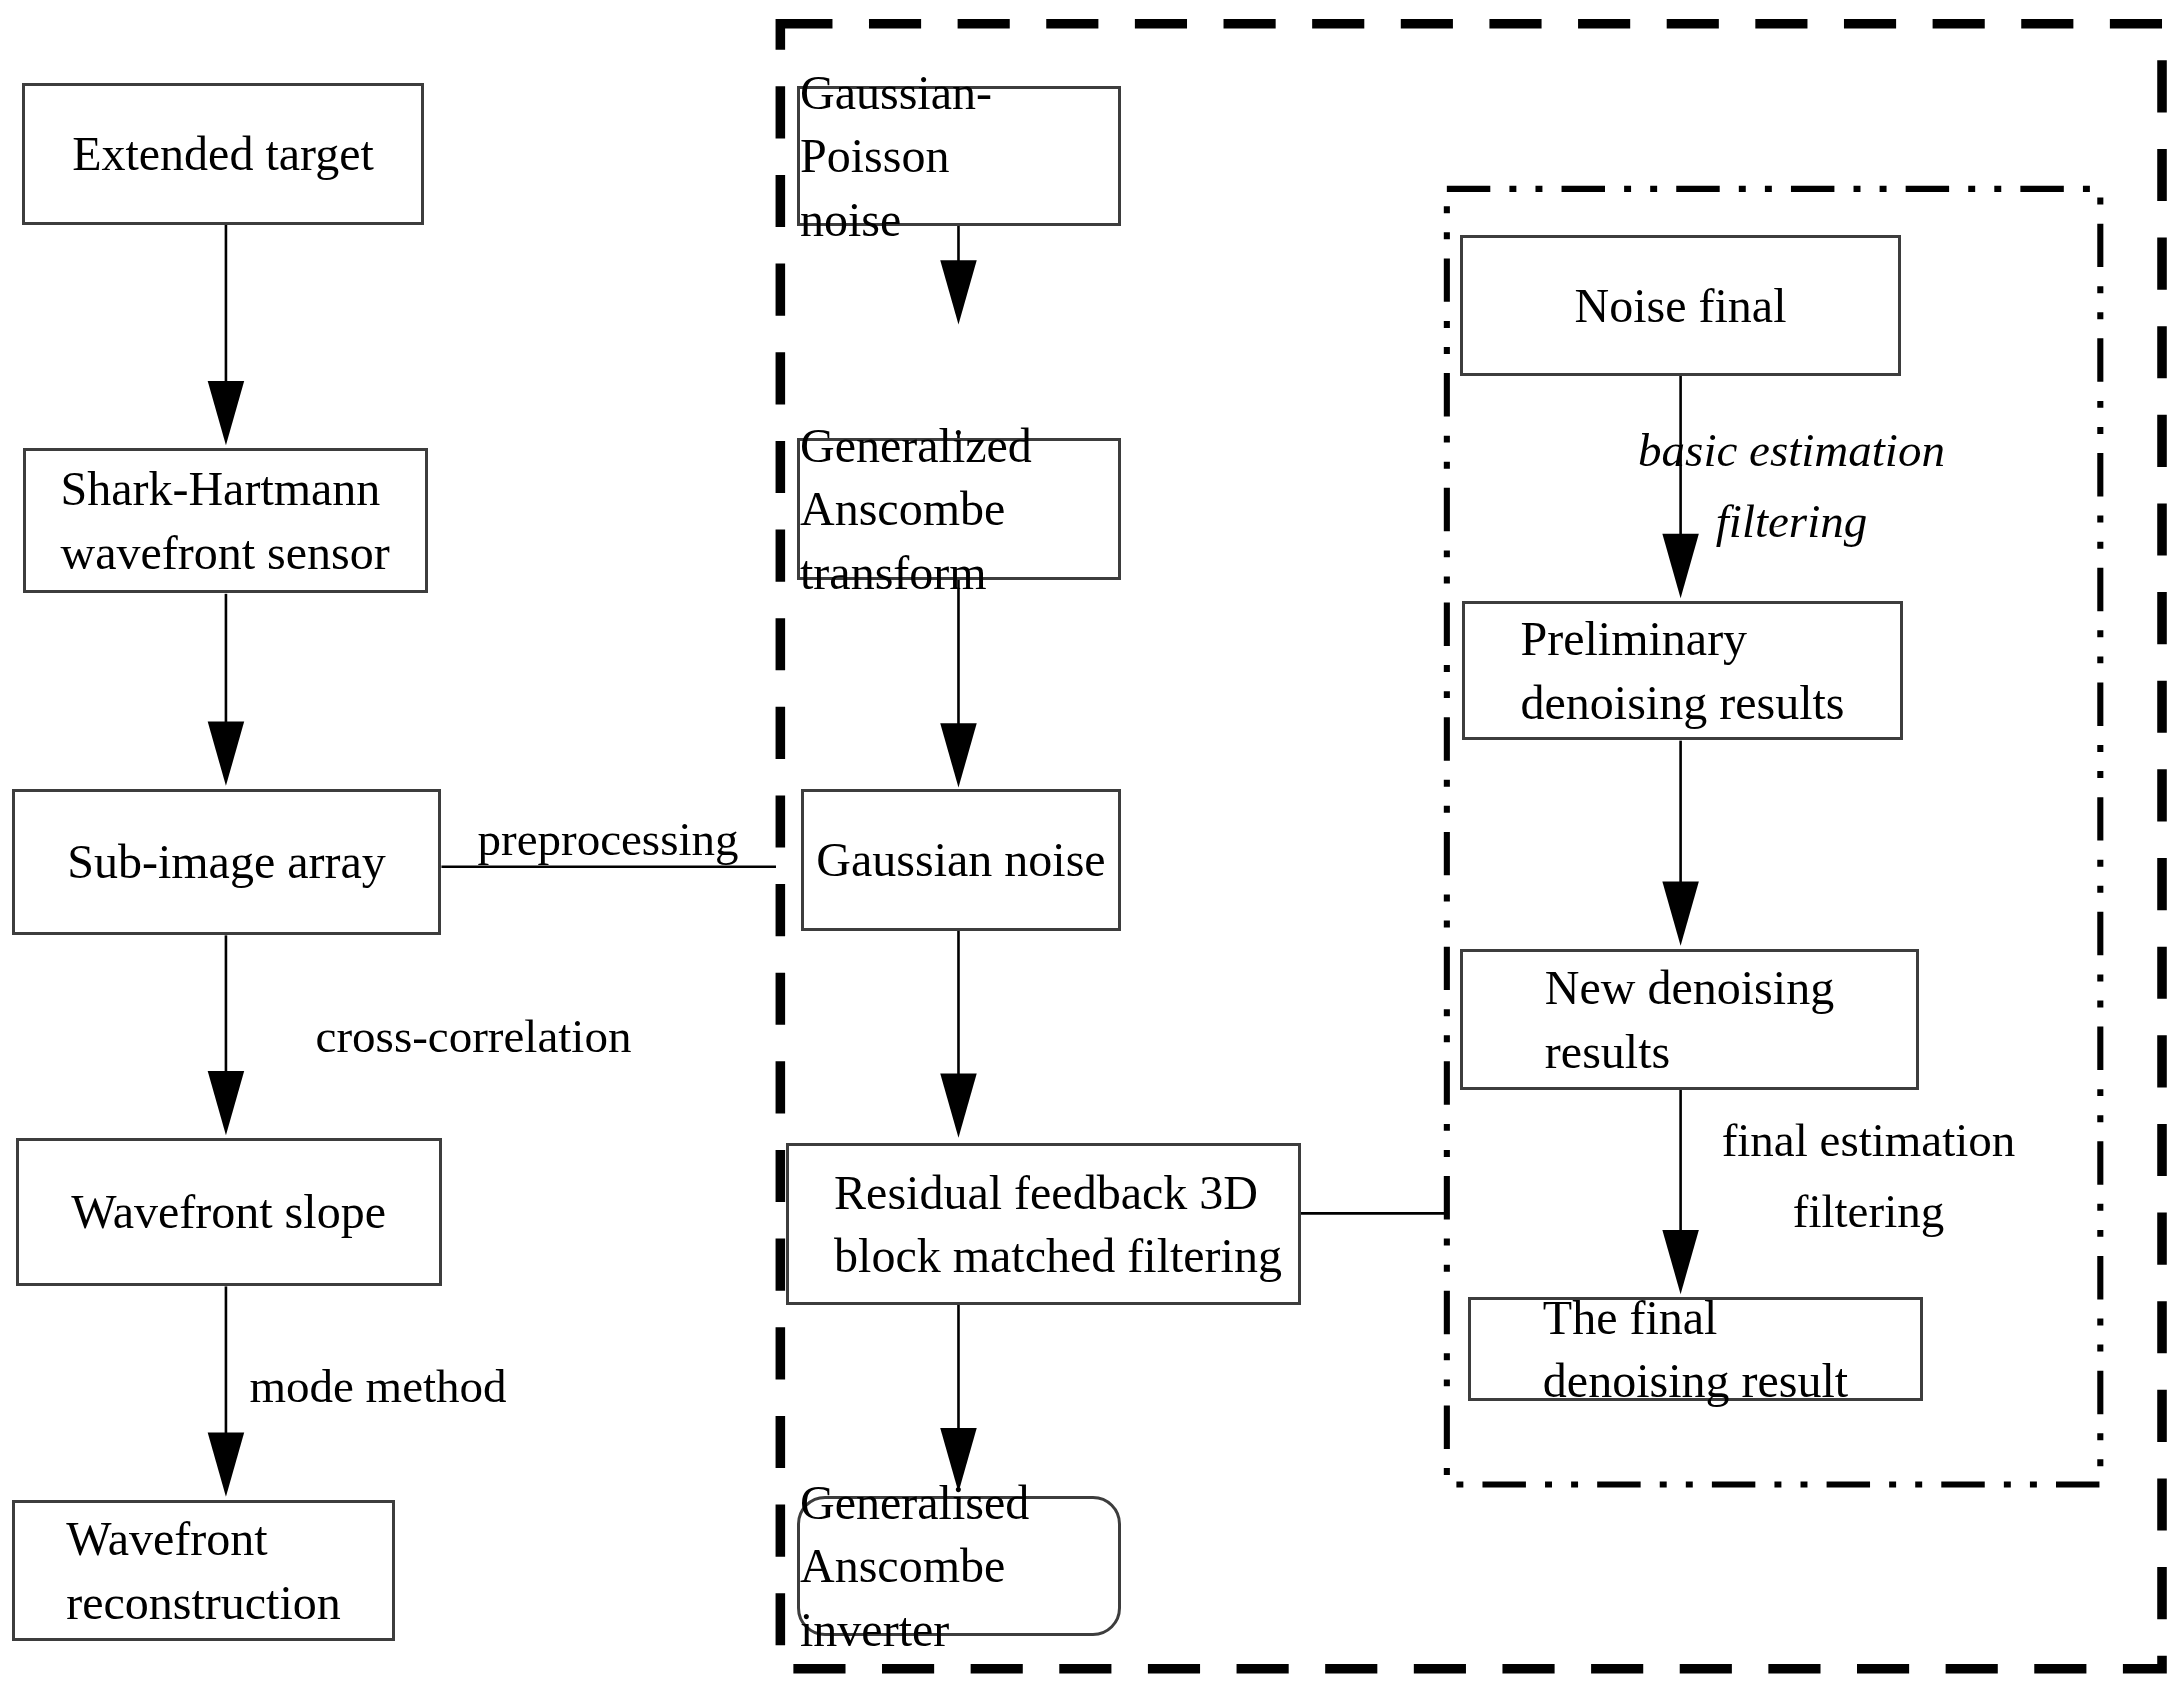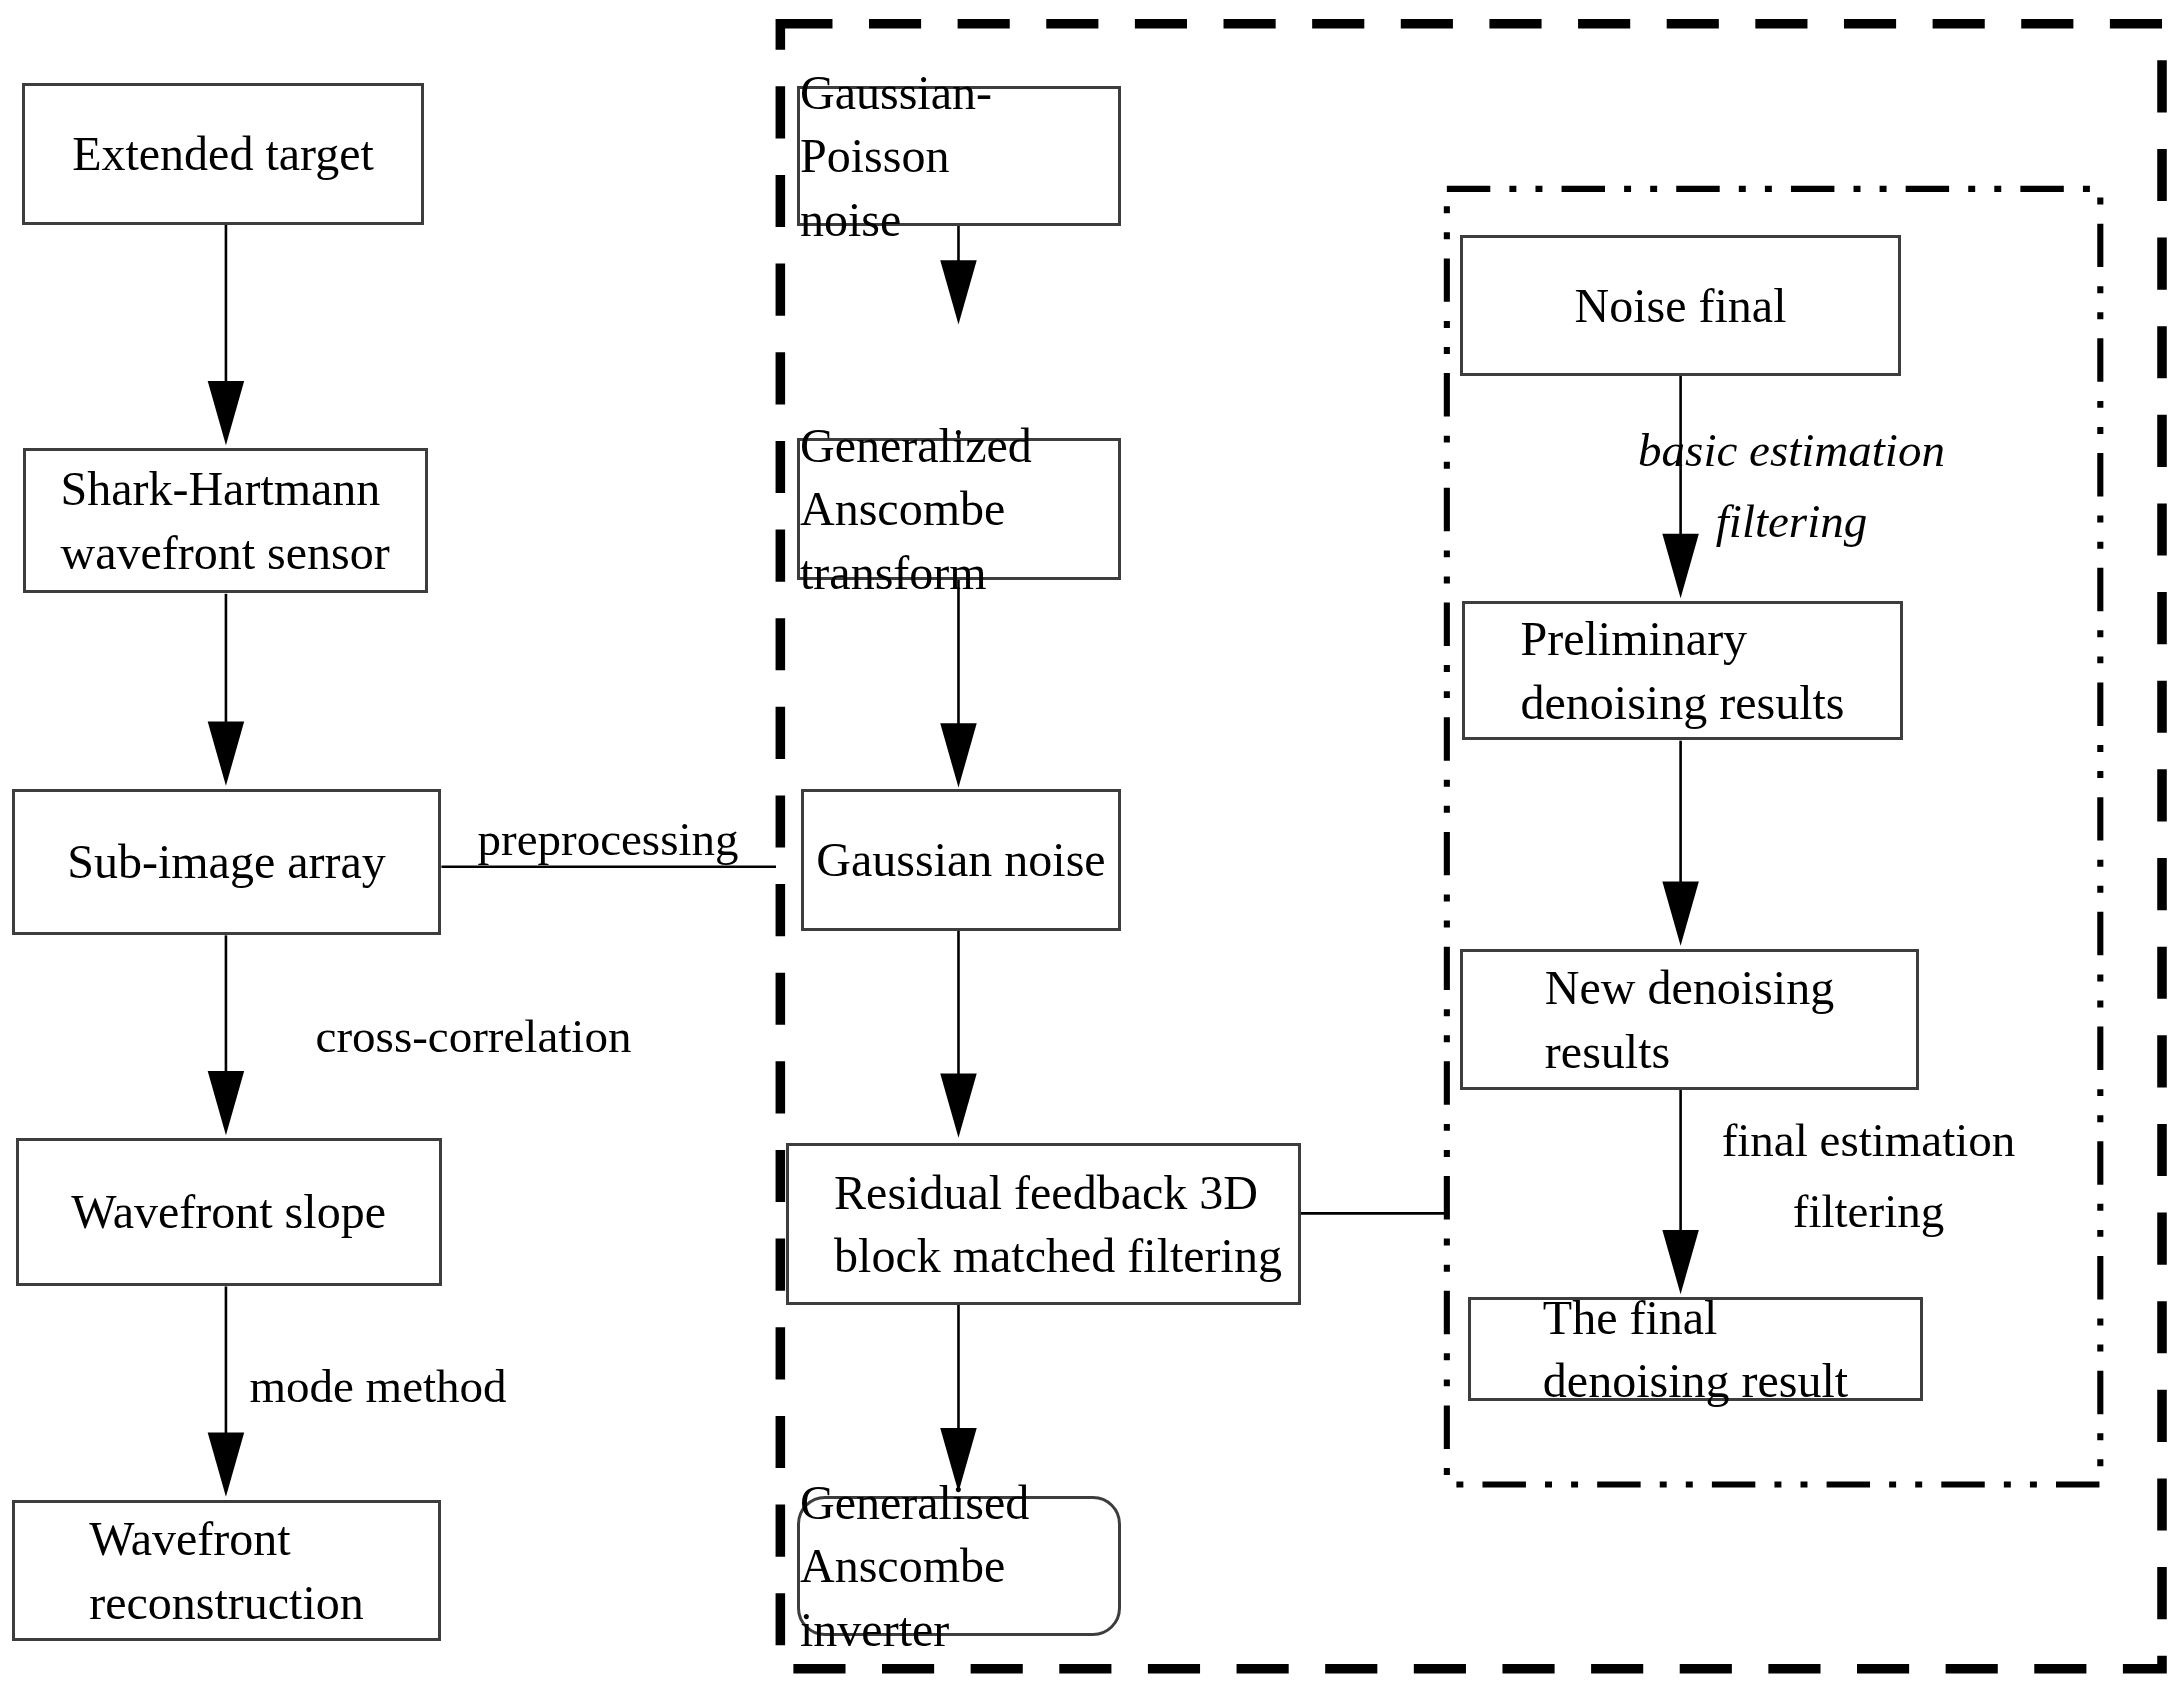--- a/index.html
+++ b/index.html
@@ -91,21 +91,21 @@
 
     <line x1="508" y1="997" x2="893" y2="997" stroke="#000000" stroke-width="3"></line>
     <line x1="1497" y1="1396" x2="1666" y2="1396" stroke="#000000" stroke-width="3"></line>
   </svg>
 
   <div class="box" style="left:22px; top:83px; width:402px; height:142px;">Extended target</div>
   <div class="box" style="left:22.6px; top:448px; width:405px; height:145px;">Shark-Hartmann
 wavefront sensor</div>
   <div class="box" style="left:12px; top:789px; width:429px; height:146px;">Sub-image array</div>
   <div class="box" style="left:15.6px; top:1138px; width:426px; height:148px;">Wavefront slope</div>
-  <div class="box" style="left:12px; top:1500px; width:429px; height:141px;">Wavefront
+  <div class="box" style="left:12px; top:1500px; width:383px; height:141px;">Wavefront
 reconstruction</div>
 
   <div class="box" style="left:797px; top:86px; width:324px; height:140px;">Gaussian-Poisson
 noise</div>
   <div class="box" style="left:797px; top:438px; width:324px; height:142px;">Generalized
 Anscombe transform</div>
   <div class="box" style="left:801px; top:789px; width:320px; height:142px;">Gaussian noise</div>
   <div class="box" style="left:786px; top:1143px; width:515px; height:162px;padding-left:29px;">Residual feedback 3D
 block matched filtering</div>
   <div class="box" style="left:797px; top:1496px; width:324px; height:140px;border-radius:28px;">Generalised

